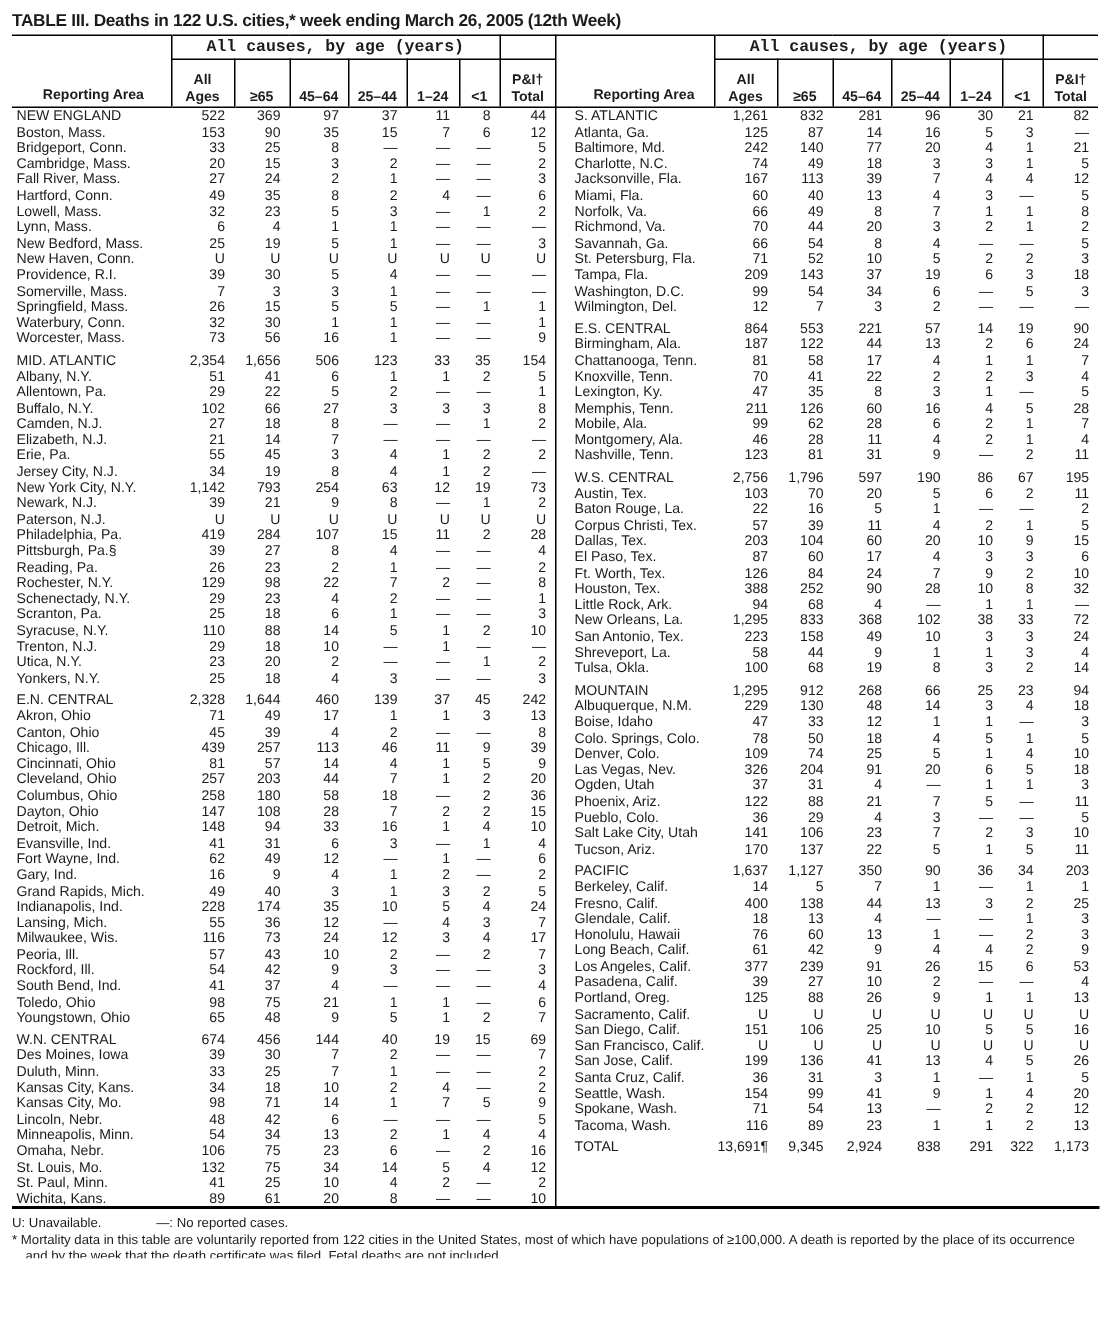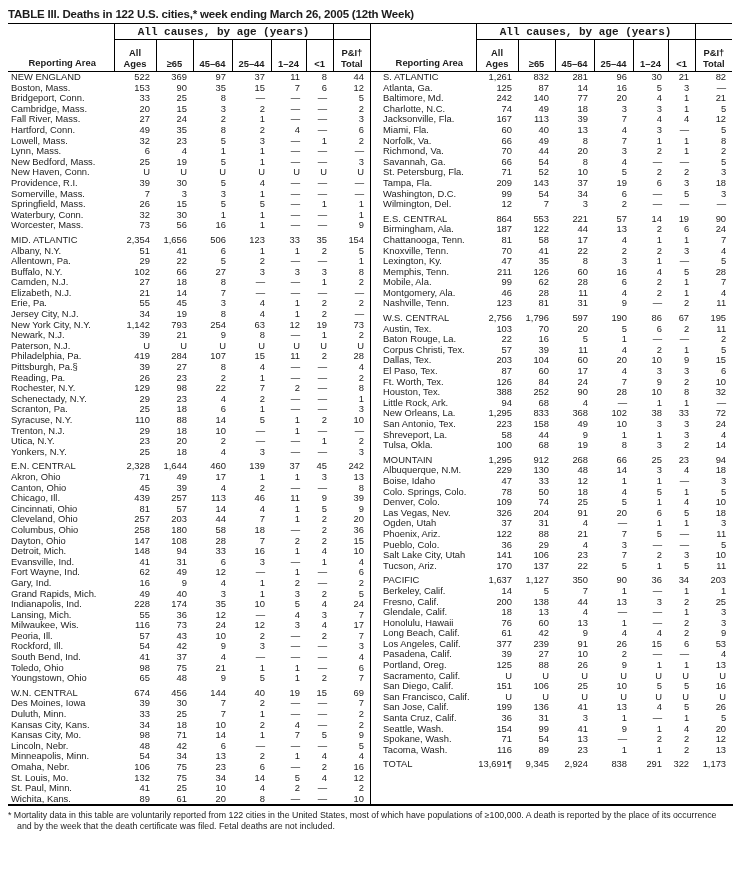--- a/index.html
+++ b/index.html
@@ -1294,21 +1294,21 @@
             <td class="num">14</td>
             <td class="num">5</td>
             <td class="num">7</td>
             <td class="num">1</td>
             <td class="num">—</td>
             <td class="num">1</td>
             <td class="num">1</td>
           </tr>
           <tr class="city-row">
             <td class="area">Fresno, Calif.</td>
-            <td class="num">200</td>
+            <td class="num">400</td>
             <td class="num">138</td>
             <td class="num">44</td>
             <td class="num">13</td>
             <td class="num">3</td>
             <td class="num">2</td>
             <td class="num">25</td>
           </tr>
           <tr class="city-row">
             <td class="area">Glendale, Calif.</td>
             <td class="num">18</td>
@@ -1462,15 +1462,19 @@
             <td class="num">322</td>
             <td class="num">1,173</td>
           </tr>
         </tbody>
     </table>
 
     <div class="divider"></div>
   </div>
 
   <div class="footnotes">
+    <div class="legend">
+      <span>U: Unavailable.</span>
+      <span>—: No reported cases.</span>
+    </div>
     <div class="note">* Mortality data in this table are voluntarily reported from 122 cities in the United States, most of which have populations of ≥100,000. A death is reported by the place of its occurrence and by the week that the death certificate was filed. Fetal deaths are not included.</div>
   </div>
 </div>
 
 </body></html>

